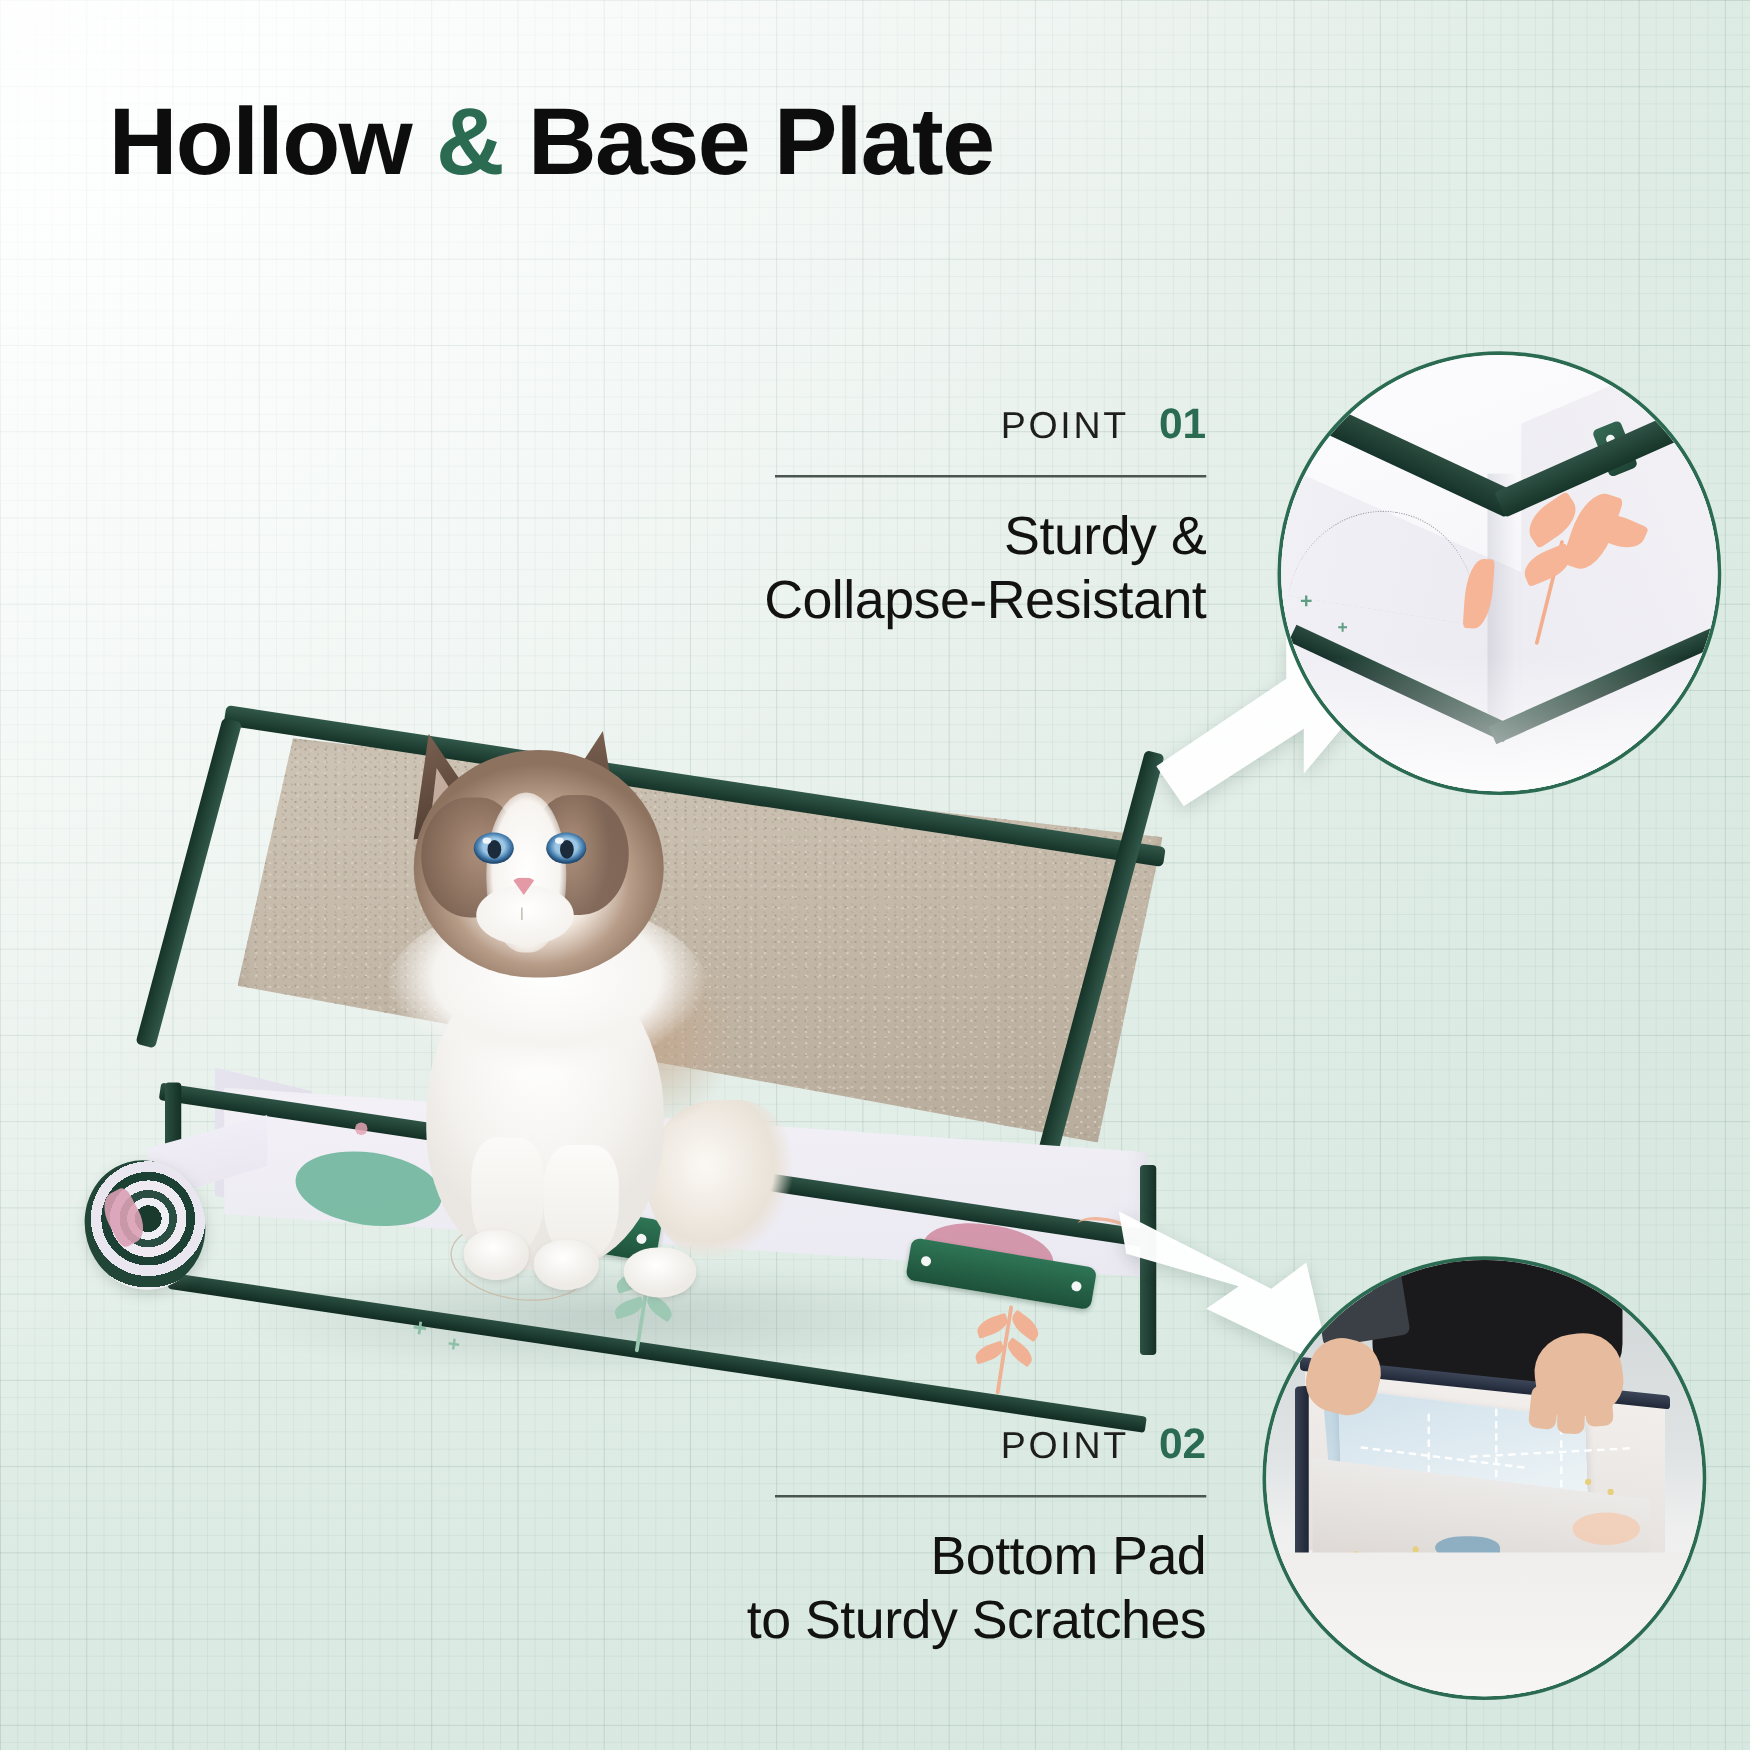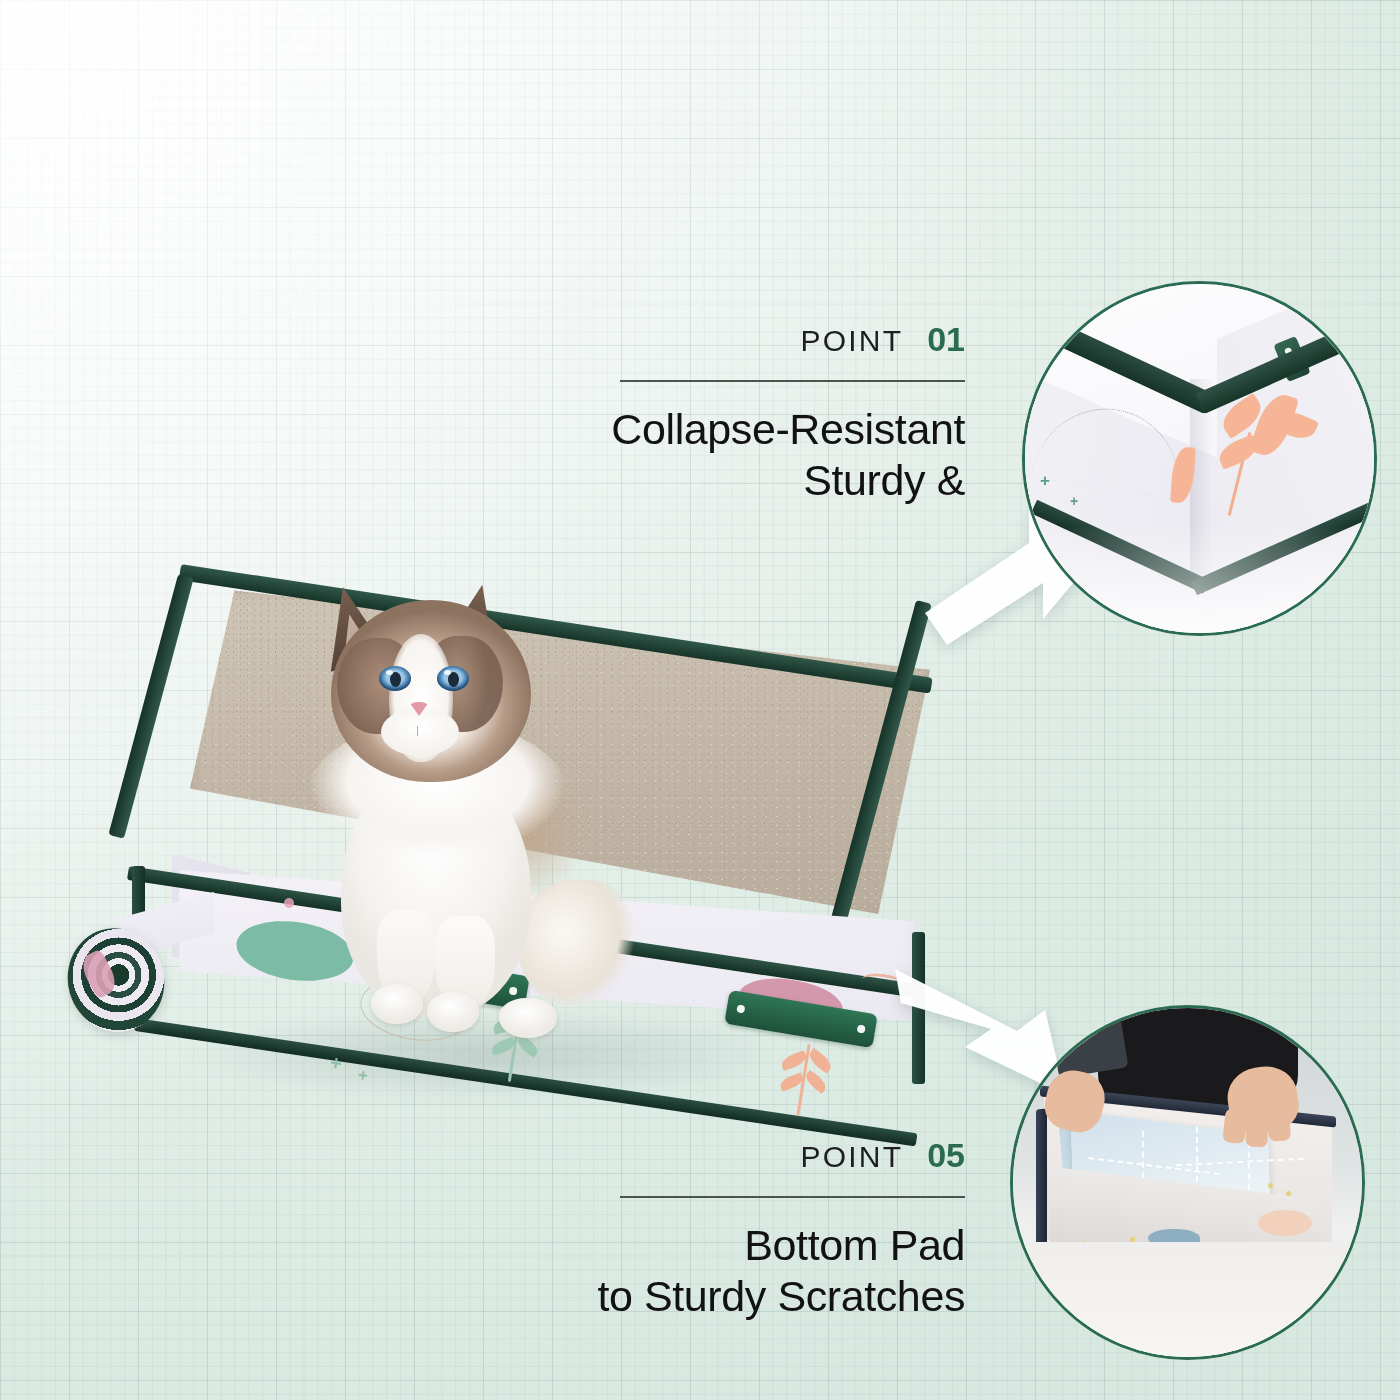--- a/index.html
+++ b/index.html
@@ -443,20 +443,23 @@
   }
 </style>
 </head>
 <body>
 
 <div id="bg-wash"></div>
 <div id="bg-grid"></div>
 <div id="bg-fade"></div>
 
 <div id="headline">
+  <div class="hl-line l1">
+    <span>Hollow </span><span class="amp">&amp;</span><span> Base Plate</span>
+  </div>
 </div>
 
 <div id="photo">
   <div class="floor-shadow"></div>
 
   <div id="box">
 
     <div class="box-litter"></div>
 
     <div class="rim rim-back"></div>
@@ -546,22 +549,22 @@
 <svg id="arrow-02" class="arrow" viewBox="0 0 195 155">
   <polygon points="0,14 6,48 96,74 70,92 170,140 150,55 122,76" fill="#ffffff" opacity="0.97"></polygon>
 </svg>
 
 <div class="point-block" id="point-01">
   <div class="point-kicker">
     <span>POINT</span><span class="pnum">01</span>
   </div>
   <div class="point-rule"></div>
   <div class="point-title">
+    <span>Sturdy &amp;</span>
     <span>Collapse-Resistant</span>
-    <span>Sturdy &amp;</span>
   </div>
 </div>
 
 <div class="inset" id="inset-01">
   <div class="inset-img">
     <div class="i1-bg"></div>
     <div class="i1-panelL"></div>
     <div class="i1-panelR"></div>
     <div class="i1-corner"></div>
     <div class="i1-seam"></div>
@@ -581,21 +584,21 @@
 
     <div class="i1-cross" style="left:18px; top:190px;">+</div>
     <div class="i1-cross" style="left:48px; top:212px; font-size:14px;">+</div>
 
     <div class="i1-gloss"></div>
   </div>
 </div>
 
 <div class="point-block" id="point-02">
   <div class="point-kicker">
-    <span>POINT</span><span class="pnum">05</span>
+    <span>POINT</span><span class="pnum">02</span>
   </div>
   <div class="point-rule"></div>
   <div class="point-title">
     <span>Bottom Pad</span>
     <span>to Sturdy Scratches</span>
   </div>
 </div>
 
 <div class="inset" id="inset-02">
   <div class="inset-img">

